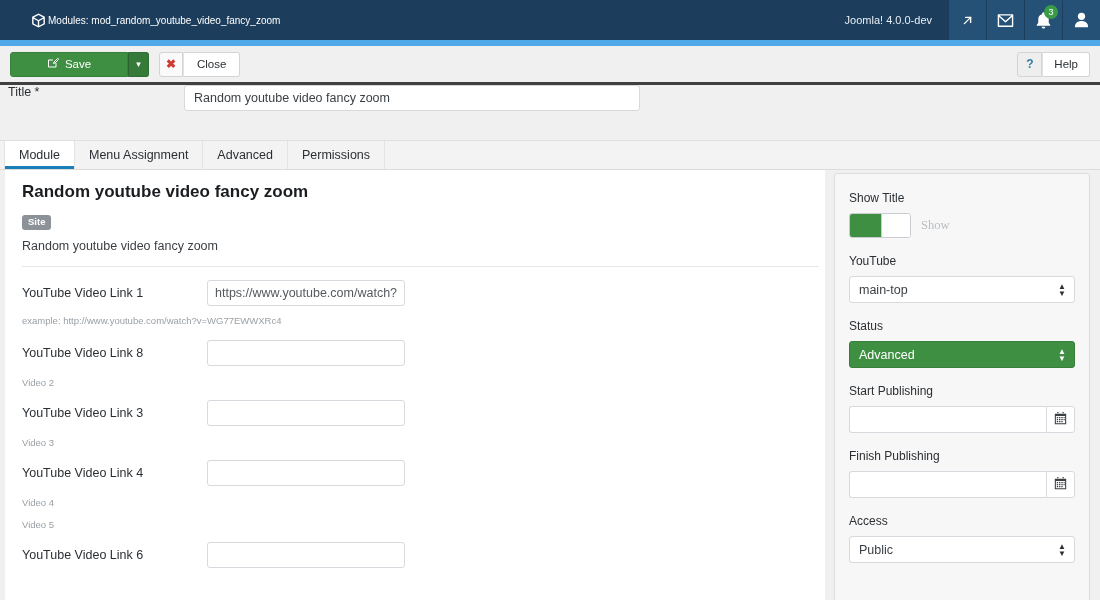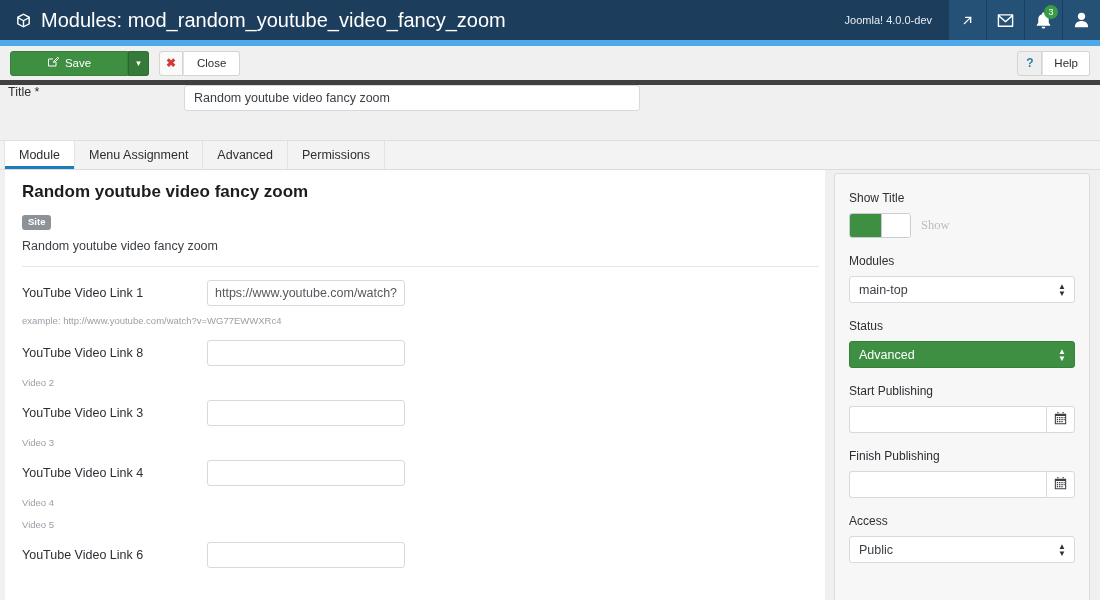--- a/index.html
+++ b/index.html
@@ -16,24 +16,24 @@
   .header {
     height: 40px;
     background: #1c3d5c;
     display: flex;
     align-items: stretch;
     position: relative;
   }
   .header-title {
     display: flex;
     align-items: center;
-    gap: 9px;
-    padding-left: 15px;
+    gap: 1px;
+    padding-left: 30px;
     color: #ffffff;
-    font-size: 20px;
+    font-size: 10px;
     flex: 1;
   }
   .cube-icon { display: block; }
   .header-right {
     display: flex;
     align-items: stretch;
   }
   .header-brand {
     display: flex;
     align-items: center;
@@ -68,21 +68,21 @@
   }
   .accent-strip {
     height: 6px;
     background: #4fa8e8;
   }
 
   
   .toolbar {
     height: 39px;
     background: #f0f0f0;
-    border-bottom: 5px solid #404040;
+    border-bottom: 3px solid #404040;
     display: flex;
     align-items: center;
     padding: 0 10px;
   }
   .btn-group { display: flex; align-items: stretch; }
   .btn {
     height: 25px;
     display: flex;
     align-items: center;
     justify-content: center;
@@ -518,21 +518,21 @@
         <div class="toggle-row">
           <div class="toggle">
             <div class="toggle-fill"></div>
             <div class="toggle-knob"></div>
           </div>
           <span class="toggle-text">Show</span>
         </div>
       </div>
 
       <div class="side-group">
-        <div class="side-label">Modules</div>
+        <div class="side-label">YouTube</div>
         <div class="side-select">
           <span>main-top</span>
           <span class="select-arrows">▲<br>▼</span>
         </div>
       </div>
 
       <div class="side-group">
         <div class="side-label">Status</div>
         <div class="side-select green">
           <span>Advanced</span>

